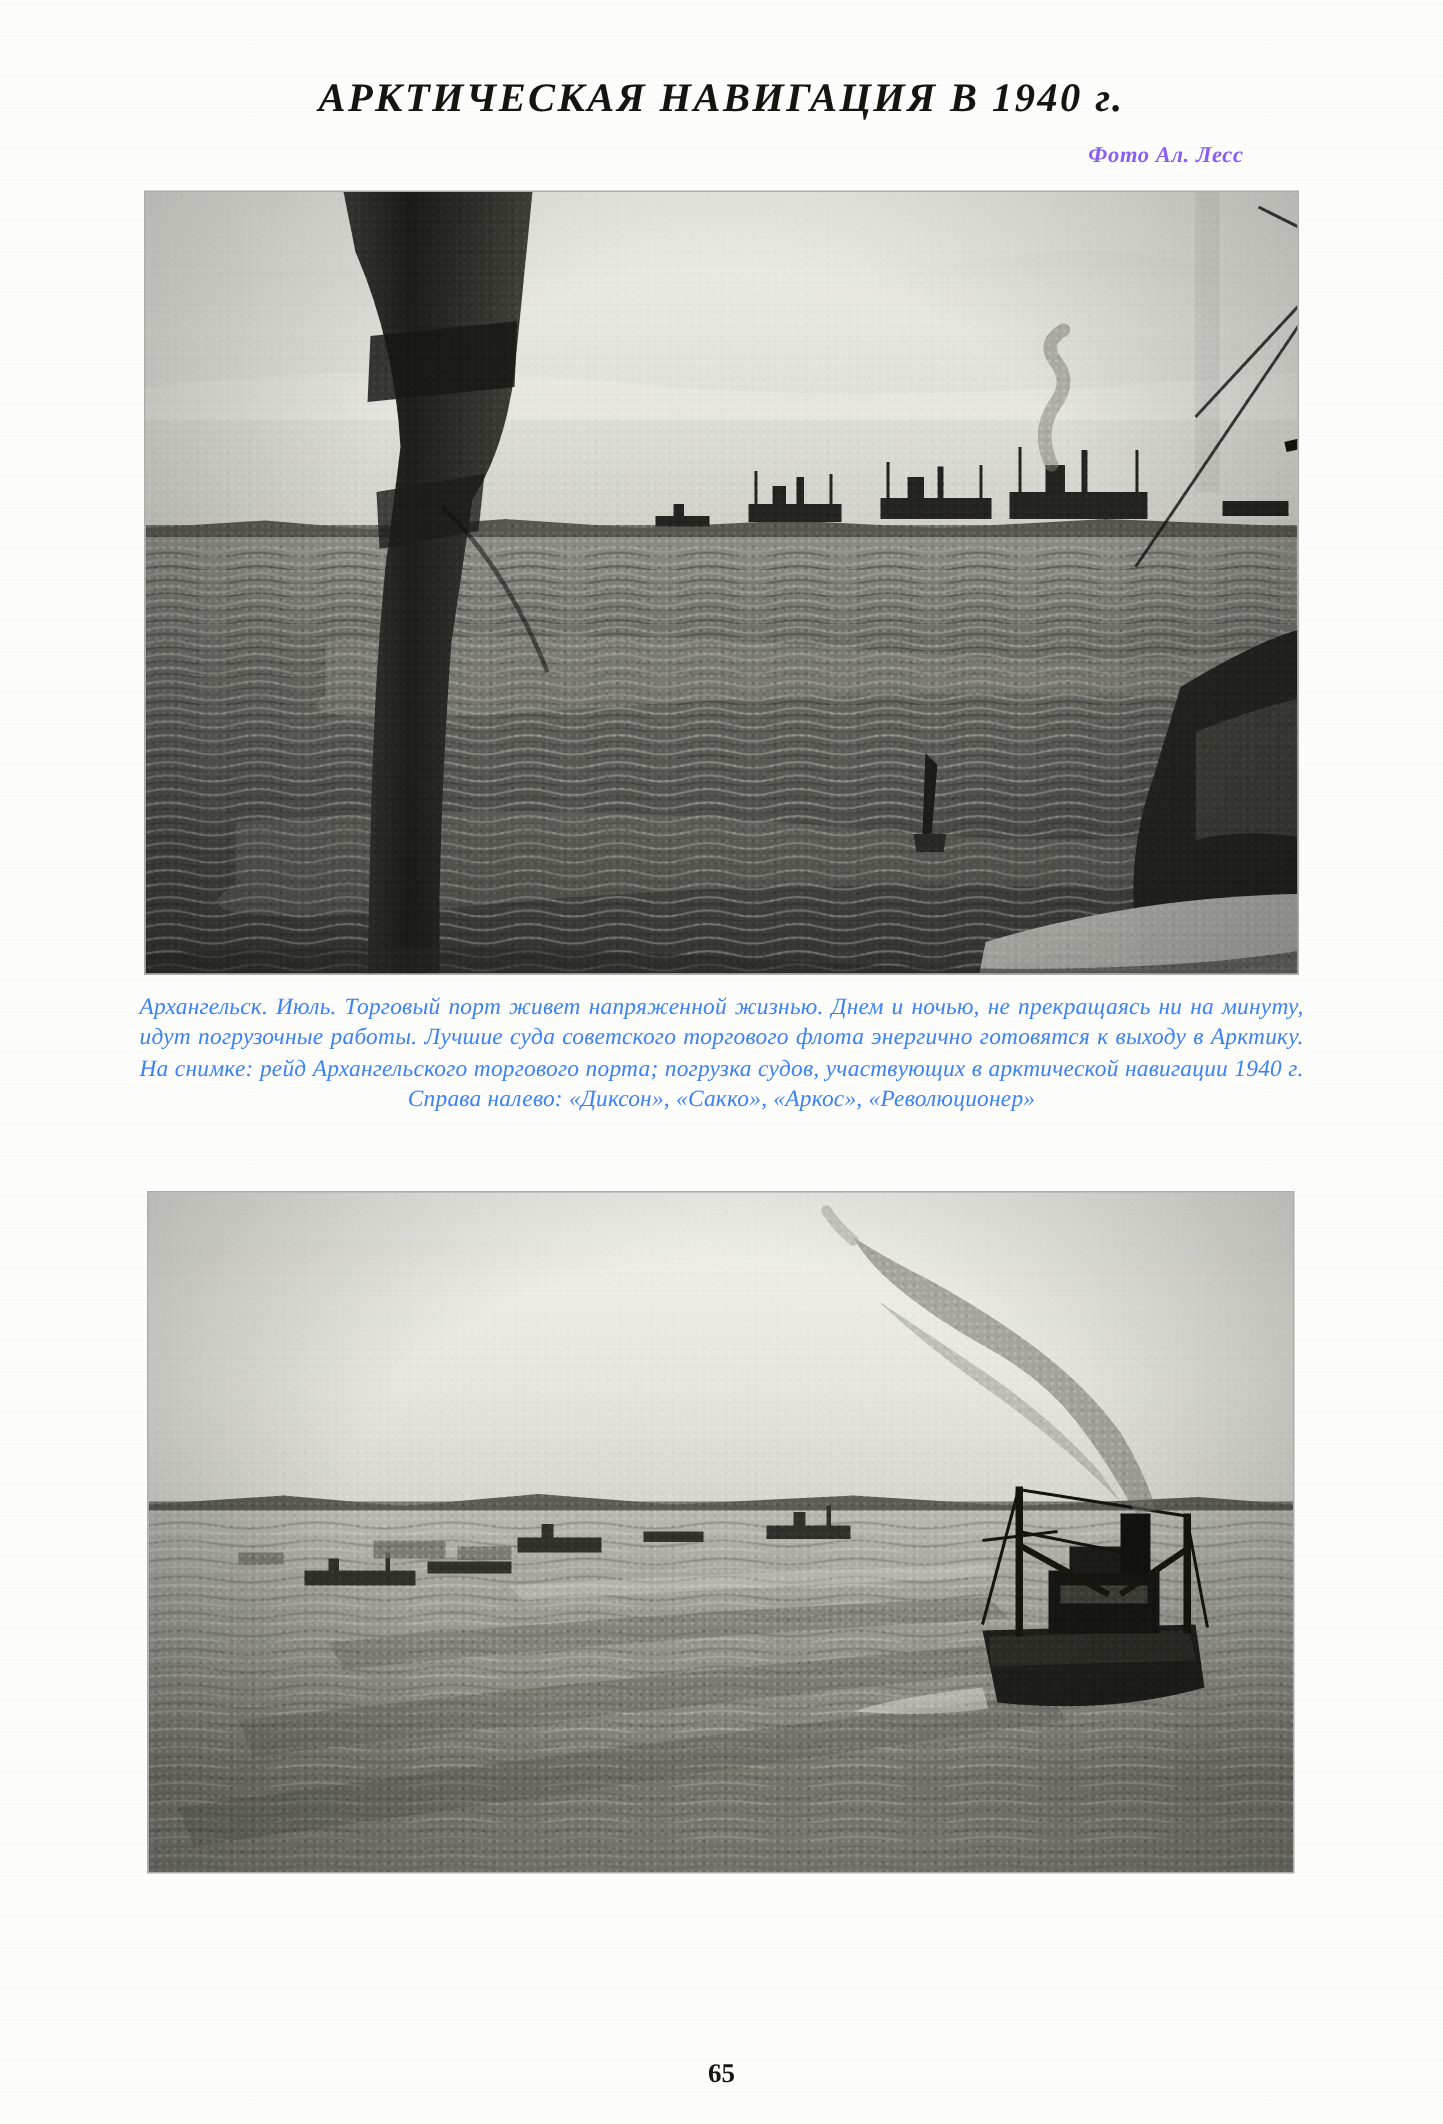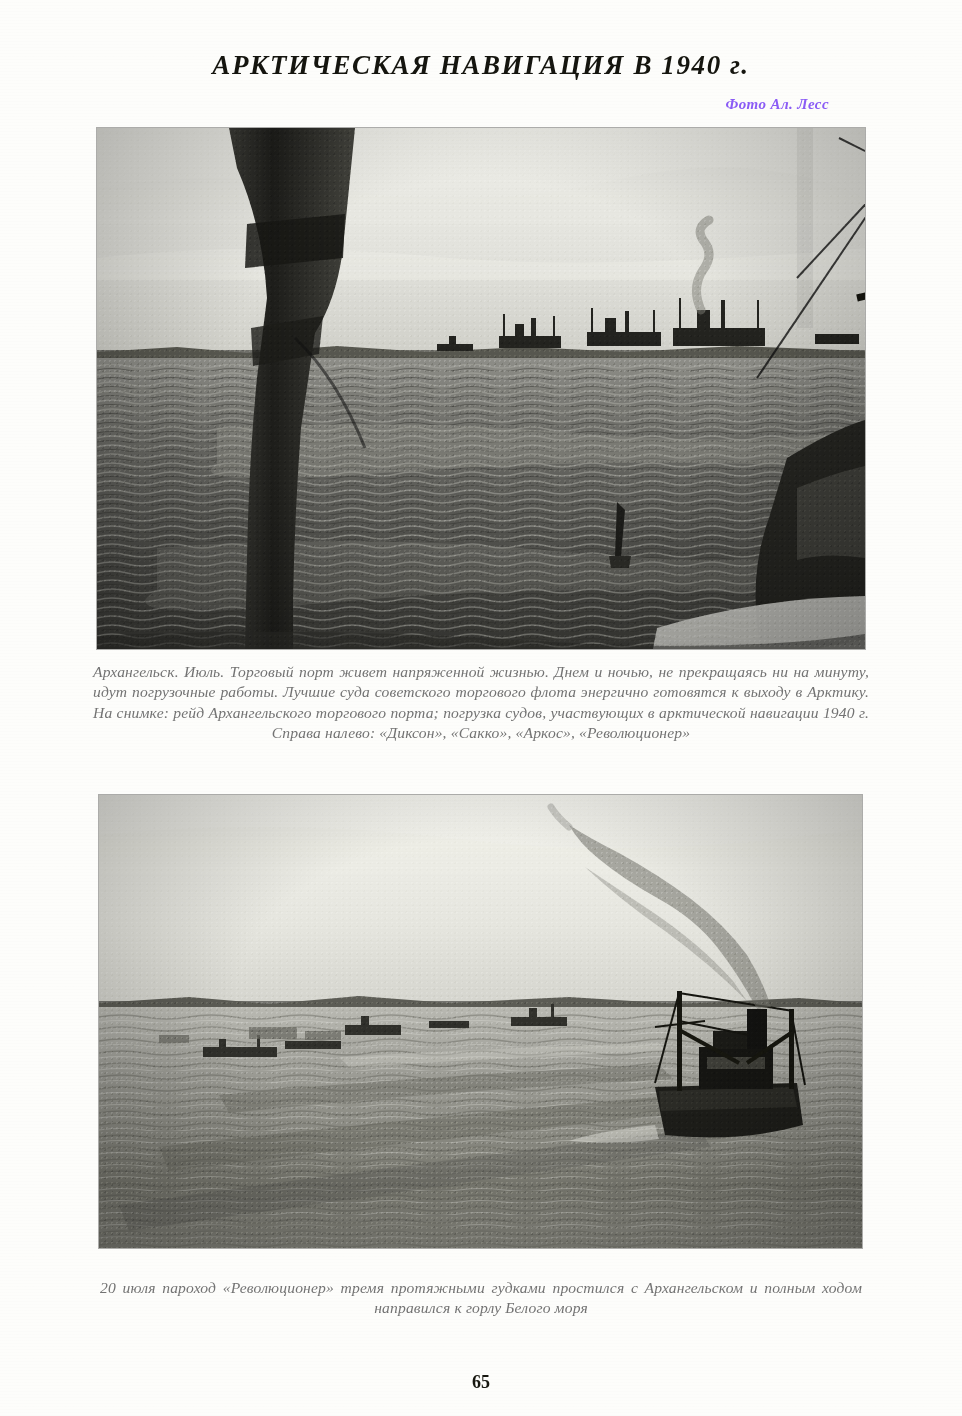--- a/index.html
+++ b/index.html
@@ -75,21 +75,21 @@
     width: 763px;
     height: 453px;
   }
 
   .caption {
     position: absolute;
     font-family: "Liberation Serif", serif;
     font-style: italic;
     font-size: 15.6px;
     line-height: 1.30;
-    color: #737373;
+    color: #3b82f6;
     text-align: justify;
     text-align-last: center;
     letter-spacing: .15px;
   }
   #caption-top {
     left: 93px;
     top: 662px;
     width: 776px;
   }
   #caption-bottom {
@@ -332,17 +332,16 @@
         <path d="M648 206 Q610 168 566 136 Q520 104 486 72 Q516 92 552 116 Q600 148 634 186 Z"></path>
       </g>
       <path d="M470 32 Q458 22 452 12" stroke="#8d8d86" stroke-width="7" fill="none" opacity=".4" stroke-linecap="round"></path>
 
       <path d="M0 438 Q180 418 380 432 T763 420 L763 453 L0 453 Z" fill="#7c7c74" opacity=".45"></path>
     </svg>
     <div class="grain"></div>
     <div class="vig"></div>
   </div>
 
-  <div class="caption" id="caption-bottom">20 июля пароход «Революционер» тремя протяжными гудками простился с Архангельском и полным ходом направился к горлу Белого моря</div>
 
   <div class="folio">65</div>
 
 </div>
 
 </body></html>

